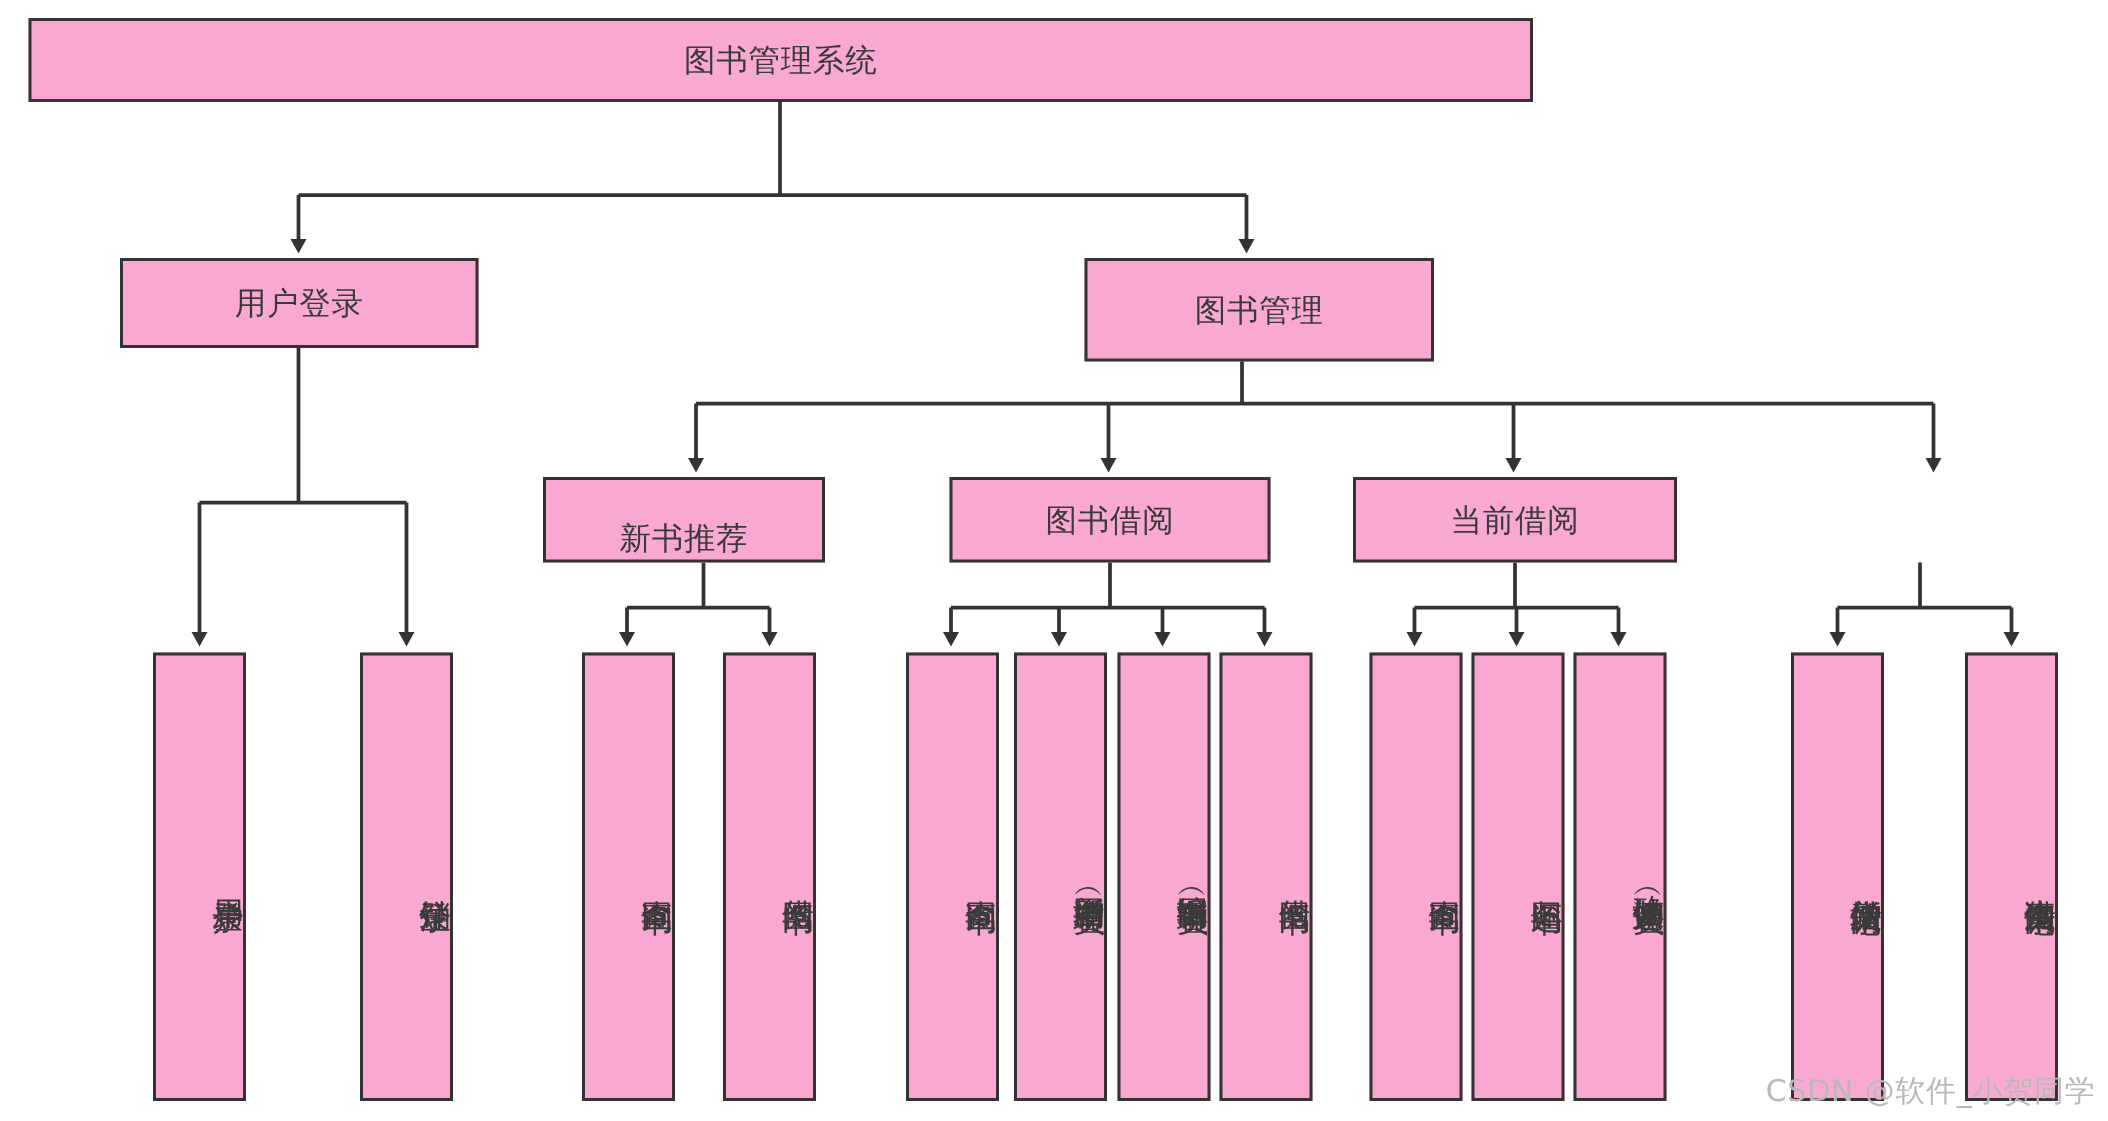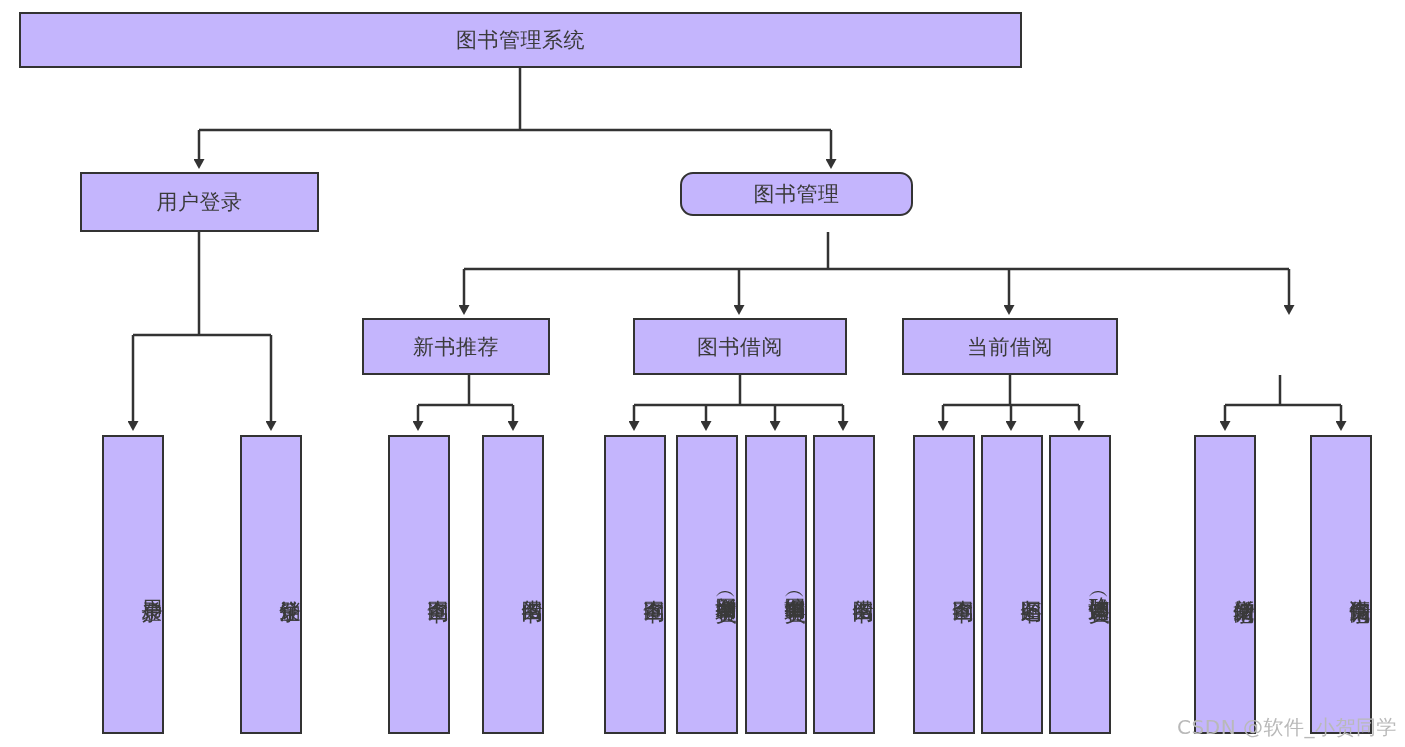--- a/index.html
+++ b/index.html
@@ -22,21 +22,21 @@
     left: 0;
     top: 0;
     width: 1405px;
     height: 747px;
     pointer-events: none;
   }
   .node {
     position: absolute;
     box-sizing: border-box;
     border: 2.5px solid #333333;
-    background: #c4b5fd;
+    background: #f9a8d4;
     display: flex;
     align-items: center;
     justify-content: center;
     color: #3a3a3a;
   }
   .node.horiz {
     font-size: 21px;
     letter-spacing: 0.5px;
   }
   .node.vert {
@@ -119,25 +119,25 @@
     </g>
   </svg>
 
   <div class="node horiz" style="left:19px; top:12px; width:1003px; height:56px;">
     <span>图书管理系统</span>
   </div>
 
   <div class="node horiz" style="left:80px; top:172px; width:239px; height:60px;">
     <span>用户登录</span>
   </div>
-  <div class="node horiz" style="left:680px; top:172px; width:233px; height:44px;border-radius:13px;">
+  <div class="node horiz" style="left:723px; top:172px; width:233px; height:69px;">
     <span>图书管理</span>
   </div>
 
-  <div class="node horiz" style="left:362px; top:318px; width:188px; height:57px;">
+  <div class="node horiz" style="left:362px; top:318px; width:188px; height:57px;align-items:flex-end;">
     <span>新书推荐</span>
   </div>
   <div class="node horiz" style="left:902px; top:318px; width:216px; height:57px;">
     <span>当前借阅</span>
   </div>
   <div class="node horiz" style="left:633px; top:318px; width:214px; height:57px;">
     <span>图书借阅</span>
   </div>
 
   <div class="node vert" style="left:102px; top:435px; width:62px; height:299px;">

